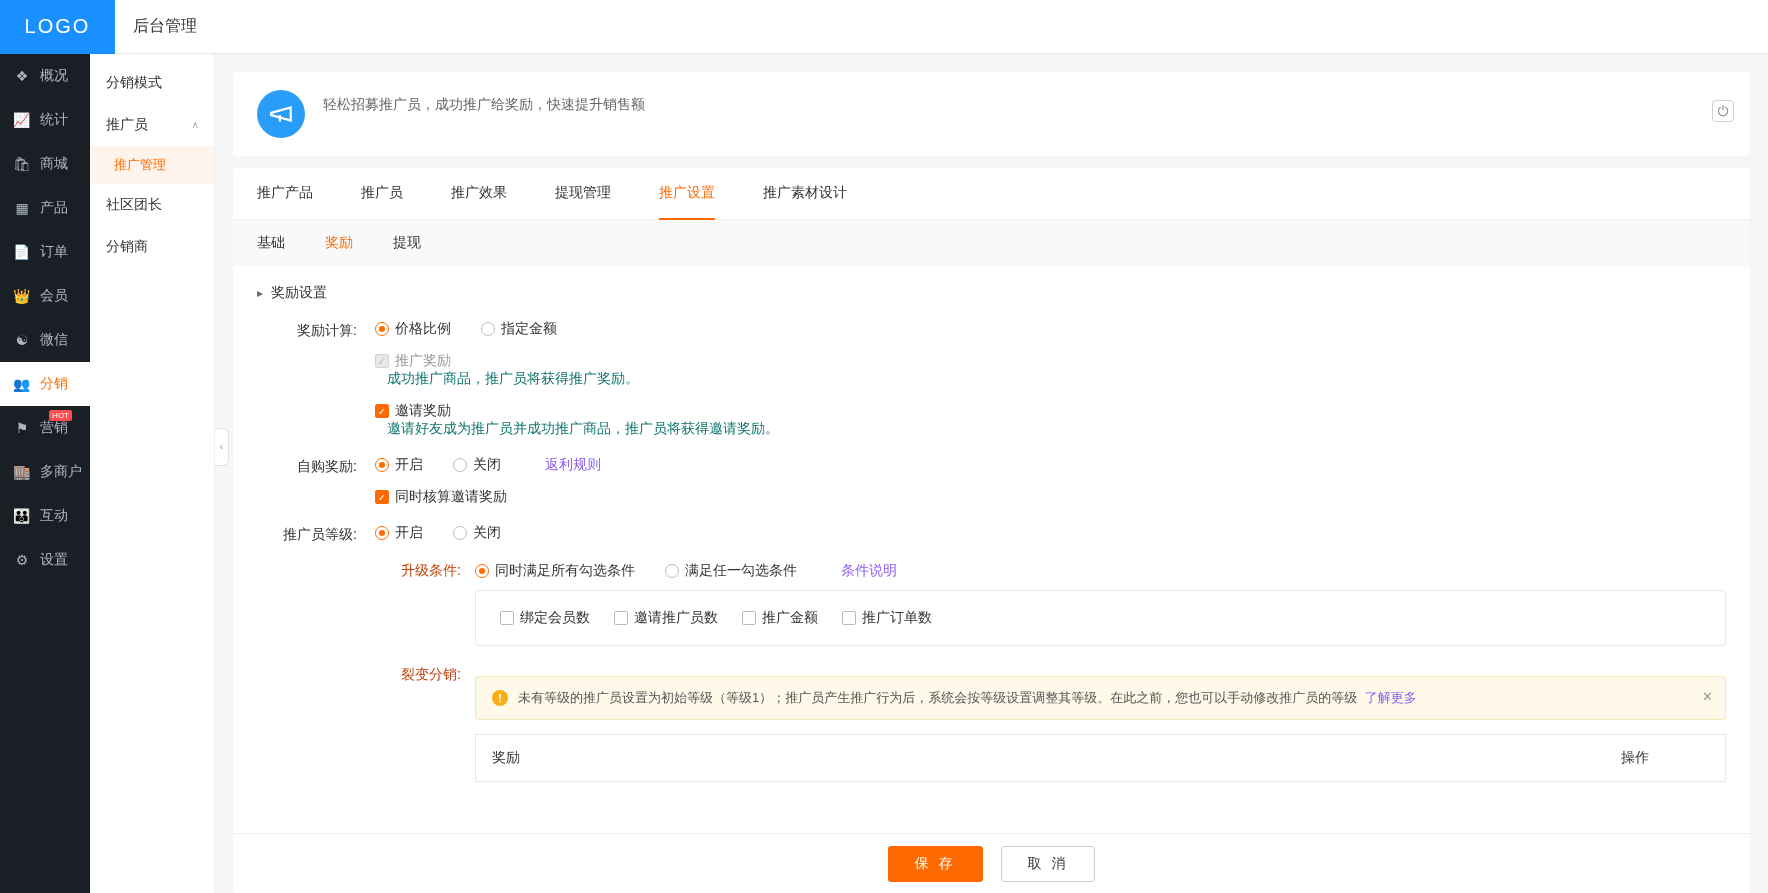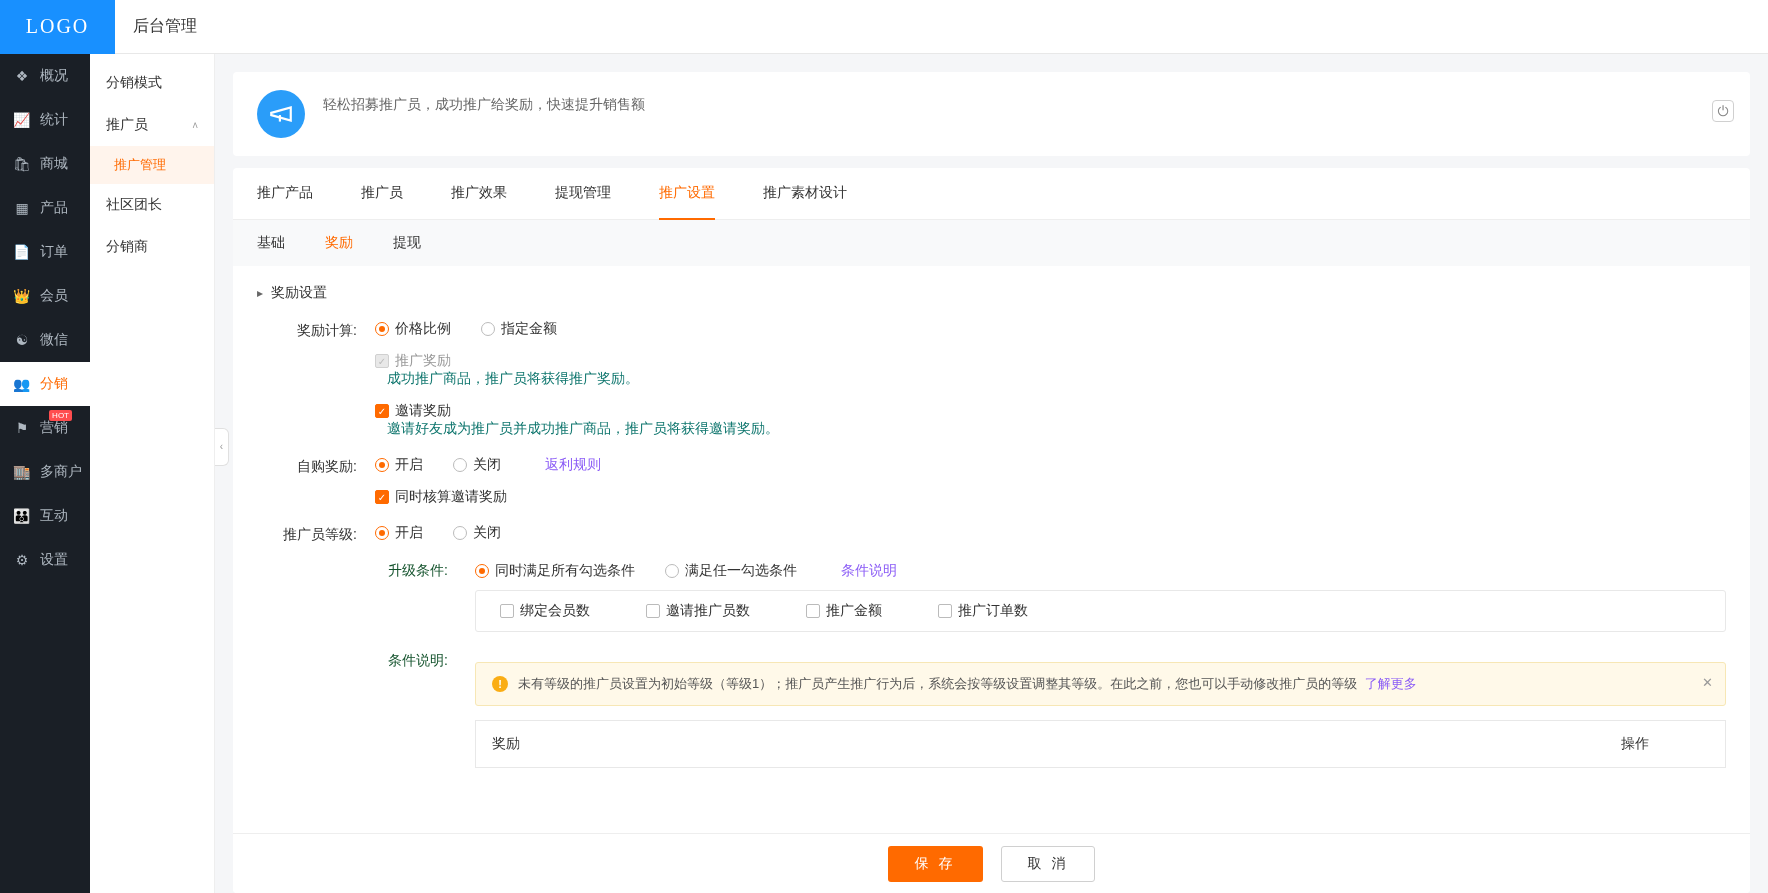--- a/index.html
+++ b/index.html
@@ -1,18 +1,18 @@
 <!DOCTYPE html>
 <html><head>
 <meta charset="utf-8">
 <style>
 * { box-sizing: border-box; margin: 0; padding: 0; }
 body { font-family: "Microsoft YaHei", -apple-system, sans-serif; font-size: 14px; color: #333; background: #f5f6f8; width: 1768px; height: 893px; overflow: hidden; }
 
-.header { height: 54px; background: #fff; border-bottom: 1px solid #e8e8e8; display: flex; align-items: center; font-family: Liberation Serif, serif; }
+.header { height: 54px; background: #fff; border-bottom: 1px solid #e8e8e8; display: flex; align-items: center; }
 .logo { width: 115px; height: 54px; background: #1890ff; color: #fff; display: flex; align-items: center; justify-content: center; font-size: 20px; font-weight: 500; letter-spacing: 2px; }
 .header-title { margin-left: 18px; font-size: 16px; color: #333; }
 
 .body { display: flex; height: calc(100% - 54px); }
 
 .nav-left { width: 90px; background: #1a1f26; color: #aeb7c0; overflow-y: auto; flex-shrink: 0; }
 .nav-item { height: 44px; display: flex; align-items: center; padding-left: 14px; cursor: pointer; font-size: 14px; gap: 10px; position: relative; }
 .nav-item.active { color: #ff6a00; background: #fff; }
 .nav-icon { width: 16px; height: 16px; display: inline-flex; align-items: center; justify-content: center; }
 .hot-badge { position: absolute; top: 4px; right: 18px; background: #ff4d4f; color: #fff; font-size: 8px; padding: 0 3px; border-radius: 2px; line-height: 11px; }
@@ -45,35 +45,35 @@
 .tab-sub.active { color: #ff6a00; }
 
 .form-area { padding: 18px 24px 24px 24px; overflow-y: auto; flex: 1; }
 .section-title { display: flex; align-items: center; gap: 8px; font-weight: 500; margin-bottom: 18px; }
 .section-title::before { content: "▸"; color: #666; font-size: 12px; }
 
 .form-row { display: flex; align-items: flex-start; margin-bottom: 18px; }
 .form-label { width: 100px; text-align: right; color: #333; padding-top: 2px; flex-shrink: 0; }
 .form-content { margin-left: 18px; flex: 1; }
 .form-sub-row { display: flex; align-items: flex-start; margin-bottom: 14px; }
-.form-sub-label { width: 86px; text-align: center; color: #14532d; flex-shrink: 0; }
+.form-sub-label { width: 86px; text-align: right; color: #c2410c; flex-shrink: 0; }
 
 .radio-group { display: flex; align-items: center; gap: 30px; }
 .radio, .checkbox { display: flex; align-items: center; gap: 6px; cursor: pointer; }
 .radio-dot { width: 14px; height: 14px; border: 1px solid #bbb; border-radius: 50%; display: inline-flex; align-items: center; justify-content: center; }
 .radio.checked .radio-dot { border-color: #ff6a00; }
 .radio.checked .radio-dot::after { content: ""; width: 6px; height: 6px; background: #ff6a00; border-radius: 50%; }
 .check-box { width: 14px; height: 14px; border: 1px solid #bbb; border-radius: 2px; display: inline-flex; align-items: center; justify-content: center; color: #fff; font-size: 10px; }
 .checkbox.checked .check-box { background: #ff6a00; border-color: #ff6a00; }
 .checkbox.disabled .check-box { background: #e8e8e8; border-color: #d0d0d0; color: #bbb; }
 .checkbox.disabled { color: #999; }
 .hint { color: #0f766e; margin-left: 12px; }
 .link { color: #8b5cf6; margin-left: 14px; cursor: pointer; }
 
-.cond-box { border: 1px solid #e8e8e8; border-radius: 3px; padding: 11px 24px; display: flex; gap: 56px; margin-top: 10px; }
+.cond-box { border: 1px solid #e8e8e8; border-radius: 3px; padding: 18px 24px; display: flex; gap: 24px; margin-top: 10px; }
 
 .alert { background: #fff9e9; border: 1px solid #f7e7b5; border-radius: 3px; padding: 12px 16px; display: flex; align-items: center; gap: 10px; font-size: 13px; color: #555; position: relative; margin-top: 10px; }
 .alert-icon { width: 16px; height: 16px; background: #faad14; border-radius: 50%; color: #fff; display: flex; align-items: center; justify-content: center; font-size: 11px; font-weight: bold; flex-shrink: 0; }
 .alert-close { position: absolute; right: 12px; top: 12px; cursor: pointer; color: #999; }
 
 .table-head { display: flex; border: 1px solid #e8e8e8; margin-top: 14px; }
 .table-head > div { padding: 14px 16px; font-weight: 400; color: #333; }
 .th-level { width: 150px; }
 .th-name { width: 350px; }
 .th-reward { flex: 1; }
@@ -292,21 +292,21 @@
                     </span>
                     <span class="checkbox">
                       <span class="check-box"></span>
                       <span>推广订单数</span>
                     </span>
                   </div>
               </div>
             </div>
 
             <div class="form-sub-row" style="margin-top:20px;">
-              <div class="form-sub-label">条件说明:</div>
+              <div class="form-sub-label">裂变分销:</div>
               <div style="margin-left:14px;flex:1;">
                 <div class="alert">
                   <span class="alert-icon">!</span>
                   <span><span>未有等级的推广员设置为初始等级（等级1）；推广员产生推广行为后，系统会按等级设置调整其等级。在此之前，您也可以手动修改推广员的等级</span>&nbsp;<span class="link" style="margin-left:4px;">了解更多</span></span>
                   <span class="alert-close">✕</span>
                 </div>
                 <div class="table-head">
                   <div class="th-reward">奖励</div>
                   <div class="th-action">操作</div>
                 </div>

